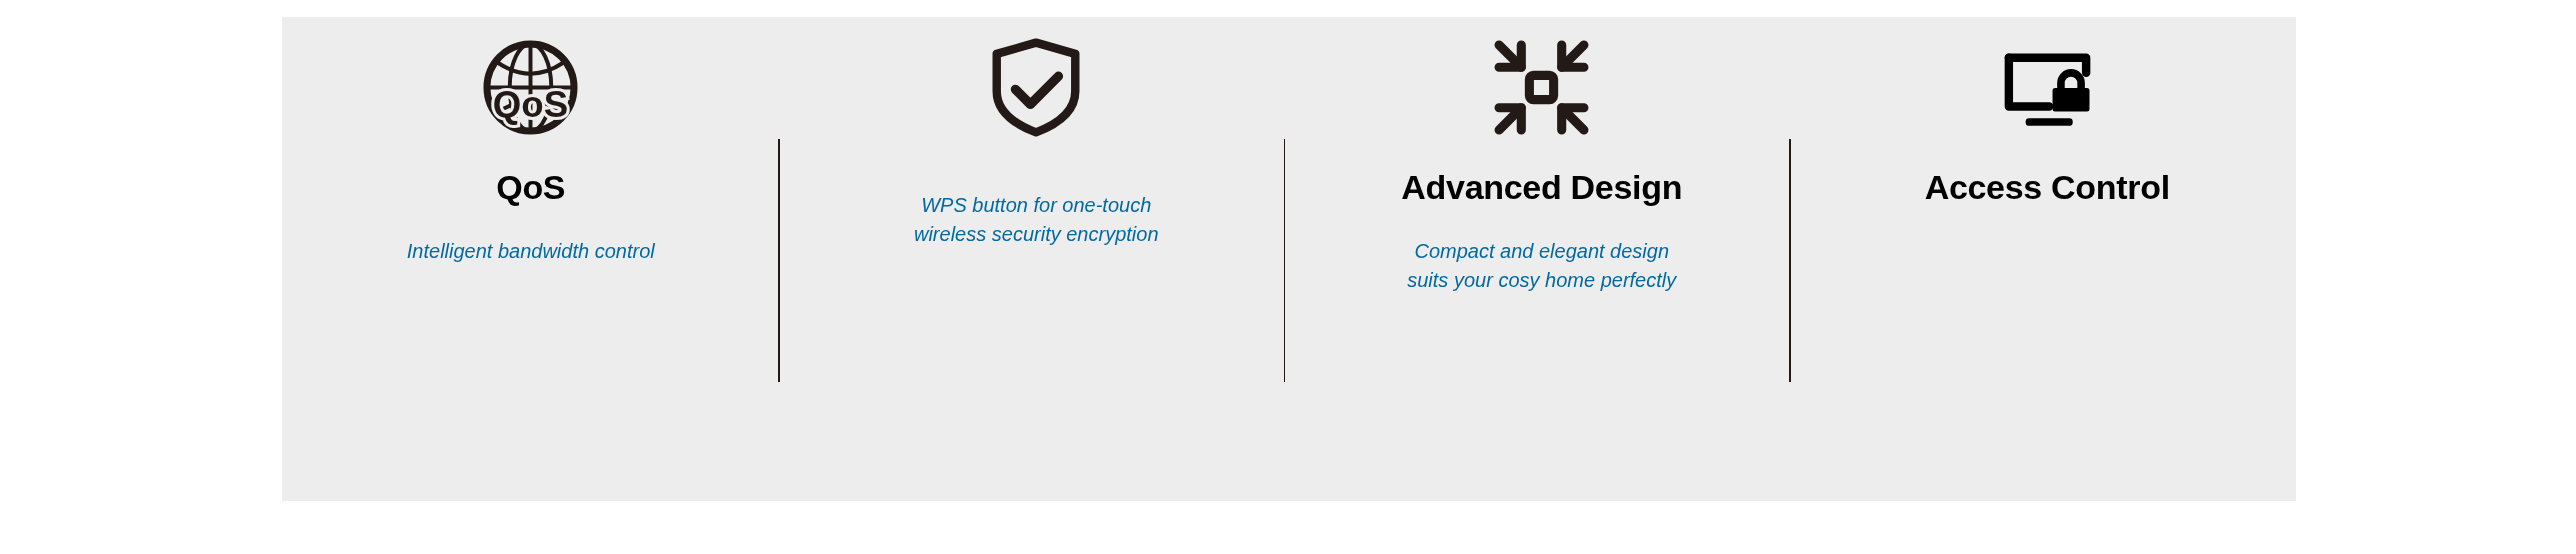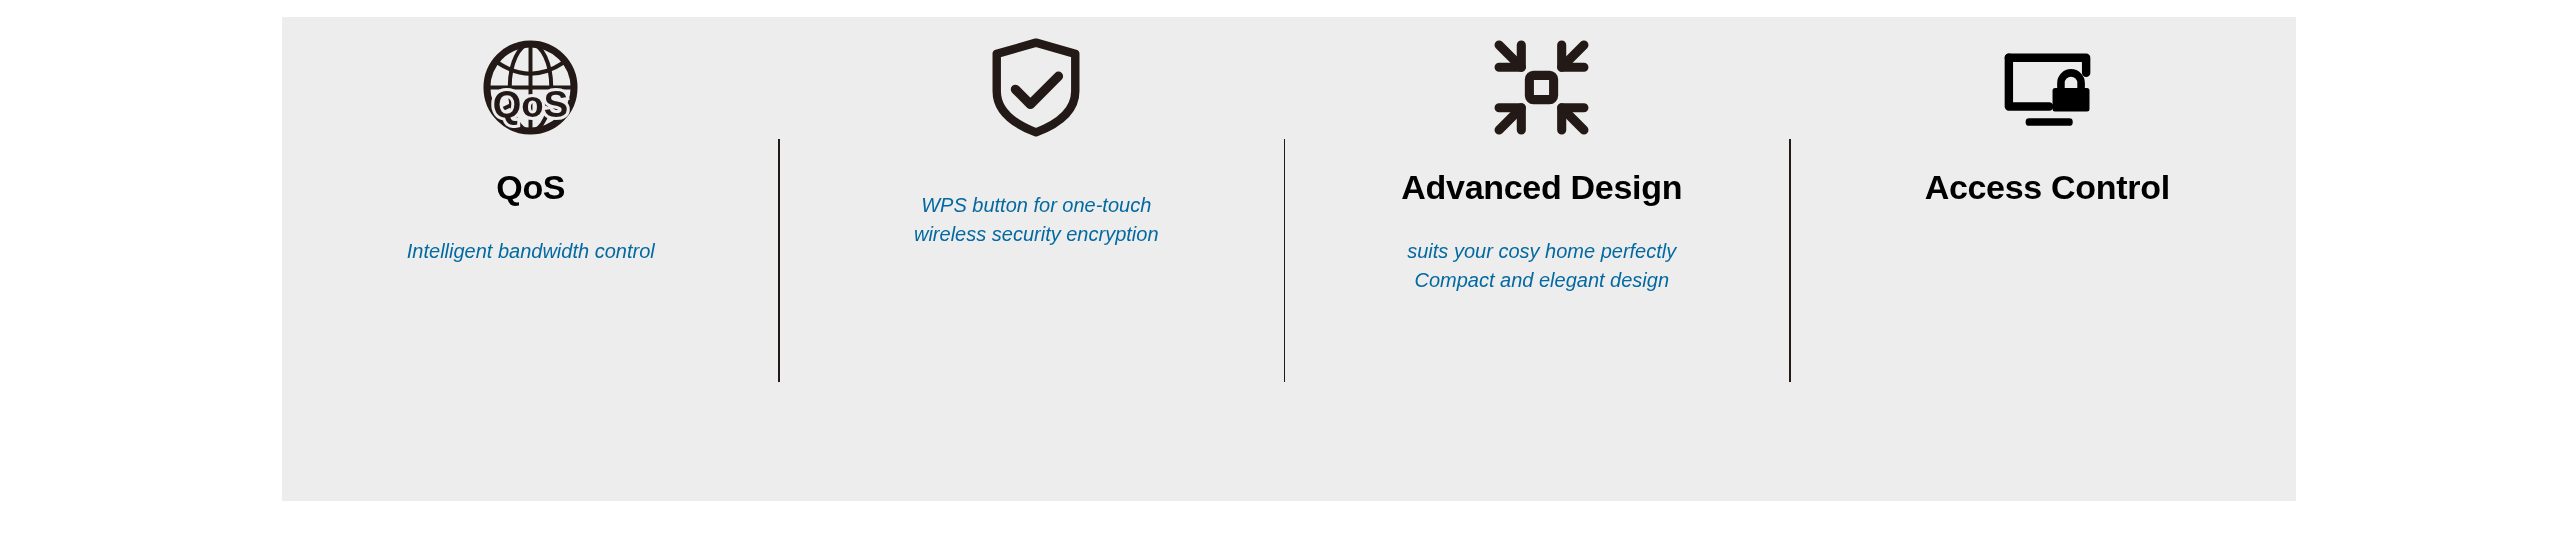--- a/index.html
+++ b/index.html
@@ -133,22 +133,22 @@
             <path d="M8 70 L30 70 L30 92"></path>
             <path d="M92 92 L70 70"></path>
             <path d="M92 70 L70 70 L70 92"></path>
           </g>
           <rect x="38" y="38" width="24" height="24" rx="4" fill="none" stroke="#231916" stroke-width="9"></rect>
         </svg>
       </span>
     </div>
     <div class="feature-title">Advanced Design</div>
     <div class="feature-desc">
+      <span>Compact and elegant design</span>
       <span>suits your cosy home perfectly</span>
-      <span>Compact and elegant design</span>
     </div>
     <div class="divider"></div>
   </div>
 
   <div class="feature-col">
     <div class="icon-slot">
       <span>
         <svg width="101" height="84" viewBox="0 0 120 100">
           <path d="M14 14 H106 V32" fill="none" stroke="#000000" stroke-width="10" stroke-linecap="round" stroke-linejoin="round"></path>
           <path d="M14 14 V72 H62" fill="none" stroke="#000000" stroke-width="10" stroke-linecap="round" stroke-linejoin="round"></path>

